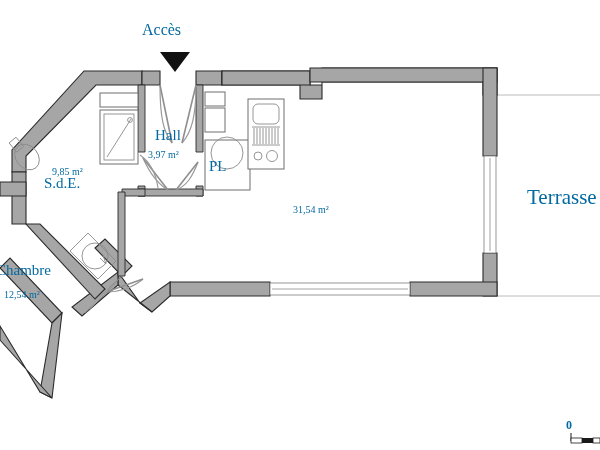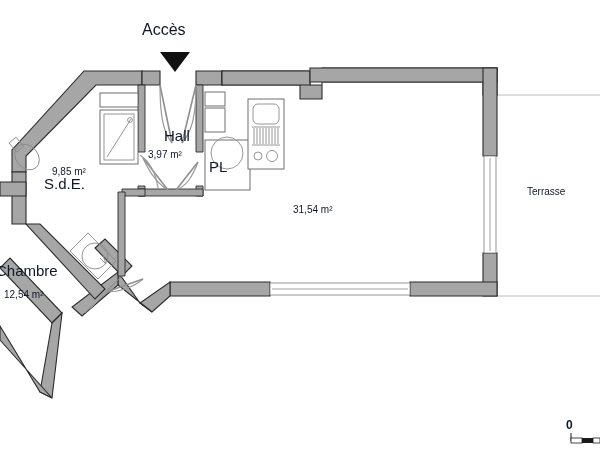--- a/index.html
+++ b/index.html
@@ -36,29 +36,29 @@
   .win-line  { stroke: #8c8c8c; stroke-width: 0.8; fill:none; }
   .terr-line { stroke: #b4b4b4; stroke-width: 0.9; fill: none; }
   .arrow     { fill: #111111; }
   .scale-bar-dark { fill: #1a1a1a; }
   .scale-bar-light{ fill: #ffffff; stroke:#1a1a1a; stroke-width:0.8; }
   .scale-rule { stroke:#1a1a1a; stroke-width:1; fill:none; }
 
   .lbl {
     position: absolute;
     white-space: nowrap;
-    font-family: Liberation Sans, sans-serif;
-    color: #0f172a;
+    font-family: Liberation Serif, serif;
+    color: #0369a1;
     line-height: 1;
   }
   .lbl-room { font-size: 15px; }
   .lbl-area { font-size: 10px; }
   .lbl-acces { font-size: 16px; }
   .lbl-pl   { font-size: 15px; }
-  .lbl-terr { font-size: 10px; }
+  .lbl-terr { font-size: 21px; }
   .lbl-scale{ font-size: 12px; font-weight: bold; }
 </style>
 </head>
 <body>
 
 <div id="plan-root">
 
   <svg class="plan" viewBox="0 0 600 450">
 
     <g>
@@ -247,21 +247,21 @@
       <rect class="scale-bar-dark" x="582" y="438" width="11" height="5"></rect>
       <rect class="scale-bar-light" x="593" y="438" width="7" height="5"></rect>
     </g>
   </svg>
 
   <div class="lbl lbl-acces" style="left:142px; top:22px;">Accès</div>
 
   <div class="lbl lbl-room" style="left:44px; top:139px;margin-top:37px;">S.d.E.</div>
   <div class="lbl lbl-area" style="left:52px; top:167px;">9,85 m²</div>
 
-  <div class="lbl lbl-room" style="left:164px; top:128px;">Hall</div>
+  <div class="lbl lbl-room" style="left:155px; top:128px;">Hall</div>
   <div class="lbl lbl-area" style="left:148px; top:150px;">3,97 m²</div>
 
   <div class="lbl lbl-pl" style="left:209px; top:159px;">PL</div>
 
   <div class="lbl lbl-area" style="left:293px; top:205px;">31,54 m²</div>
 
   <div class="lbl lbl-room" style="left:-4px; top:263px;">Chambre</div>
   <div class="lbl lbl-area" style="left:4px; top:290px;">12,54 m²</div>
 
   <div class="lbl lbl-terr" style="left:527px; top:187px;">Terrasse</div>

